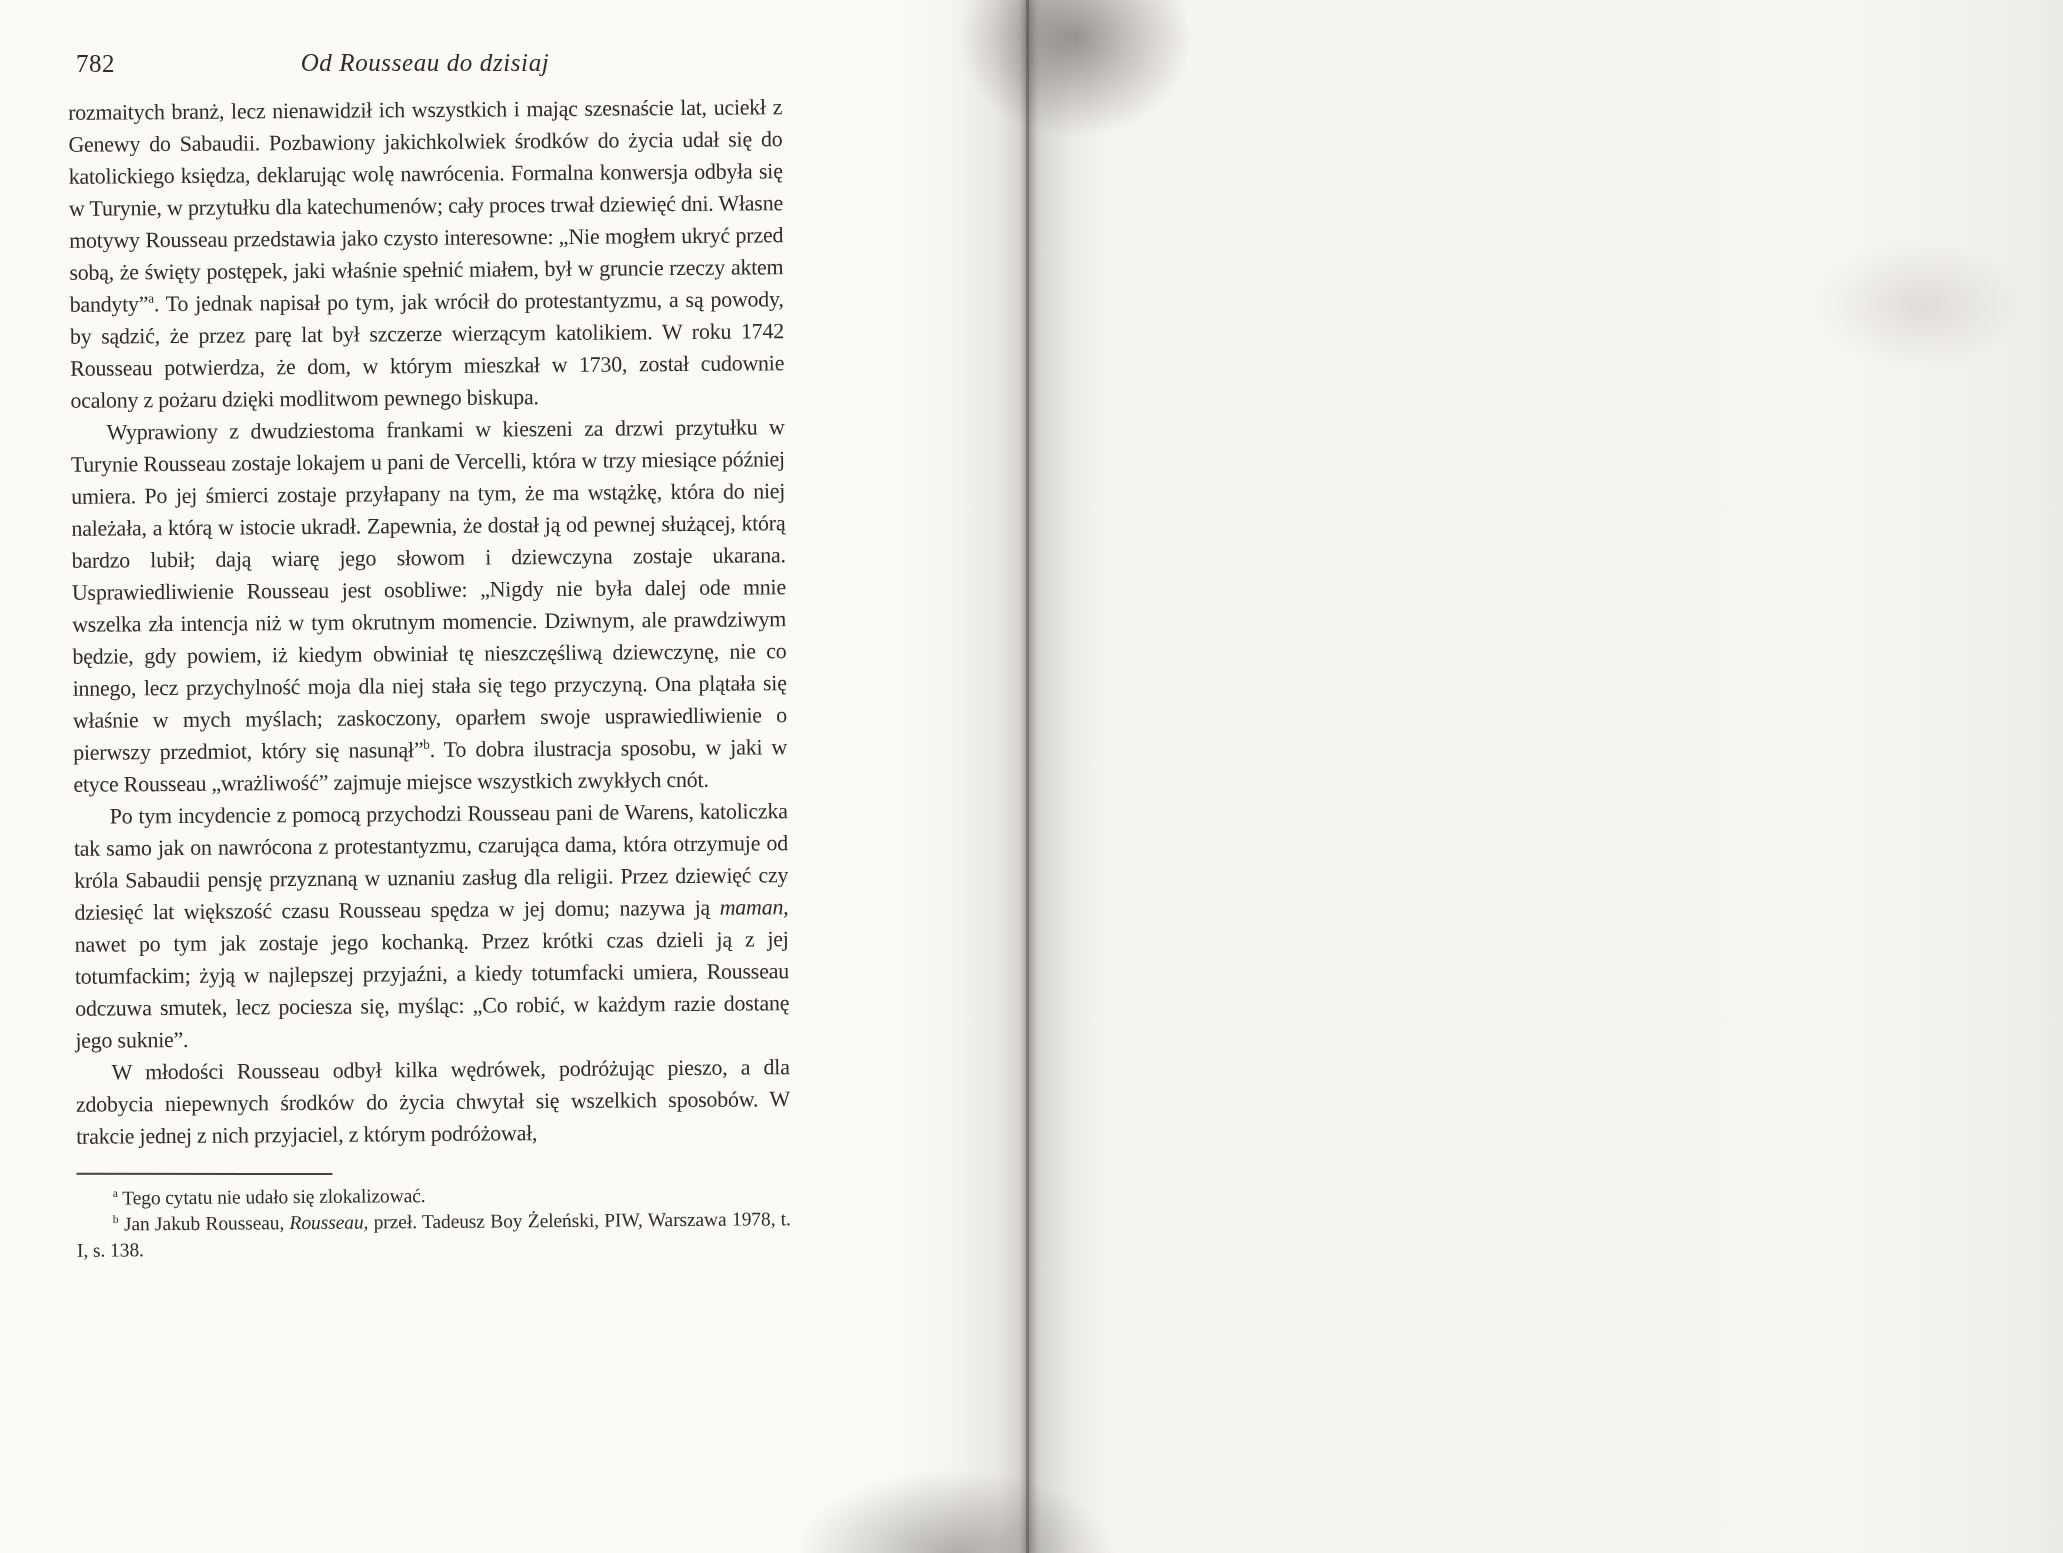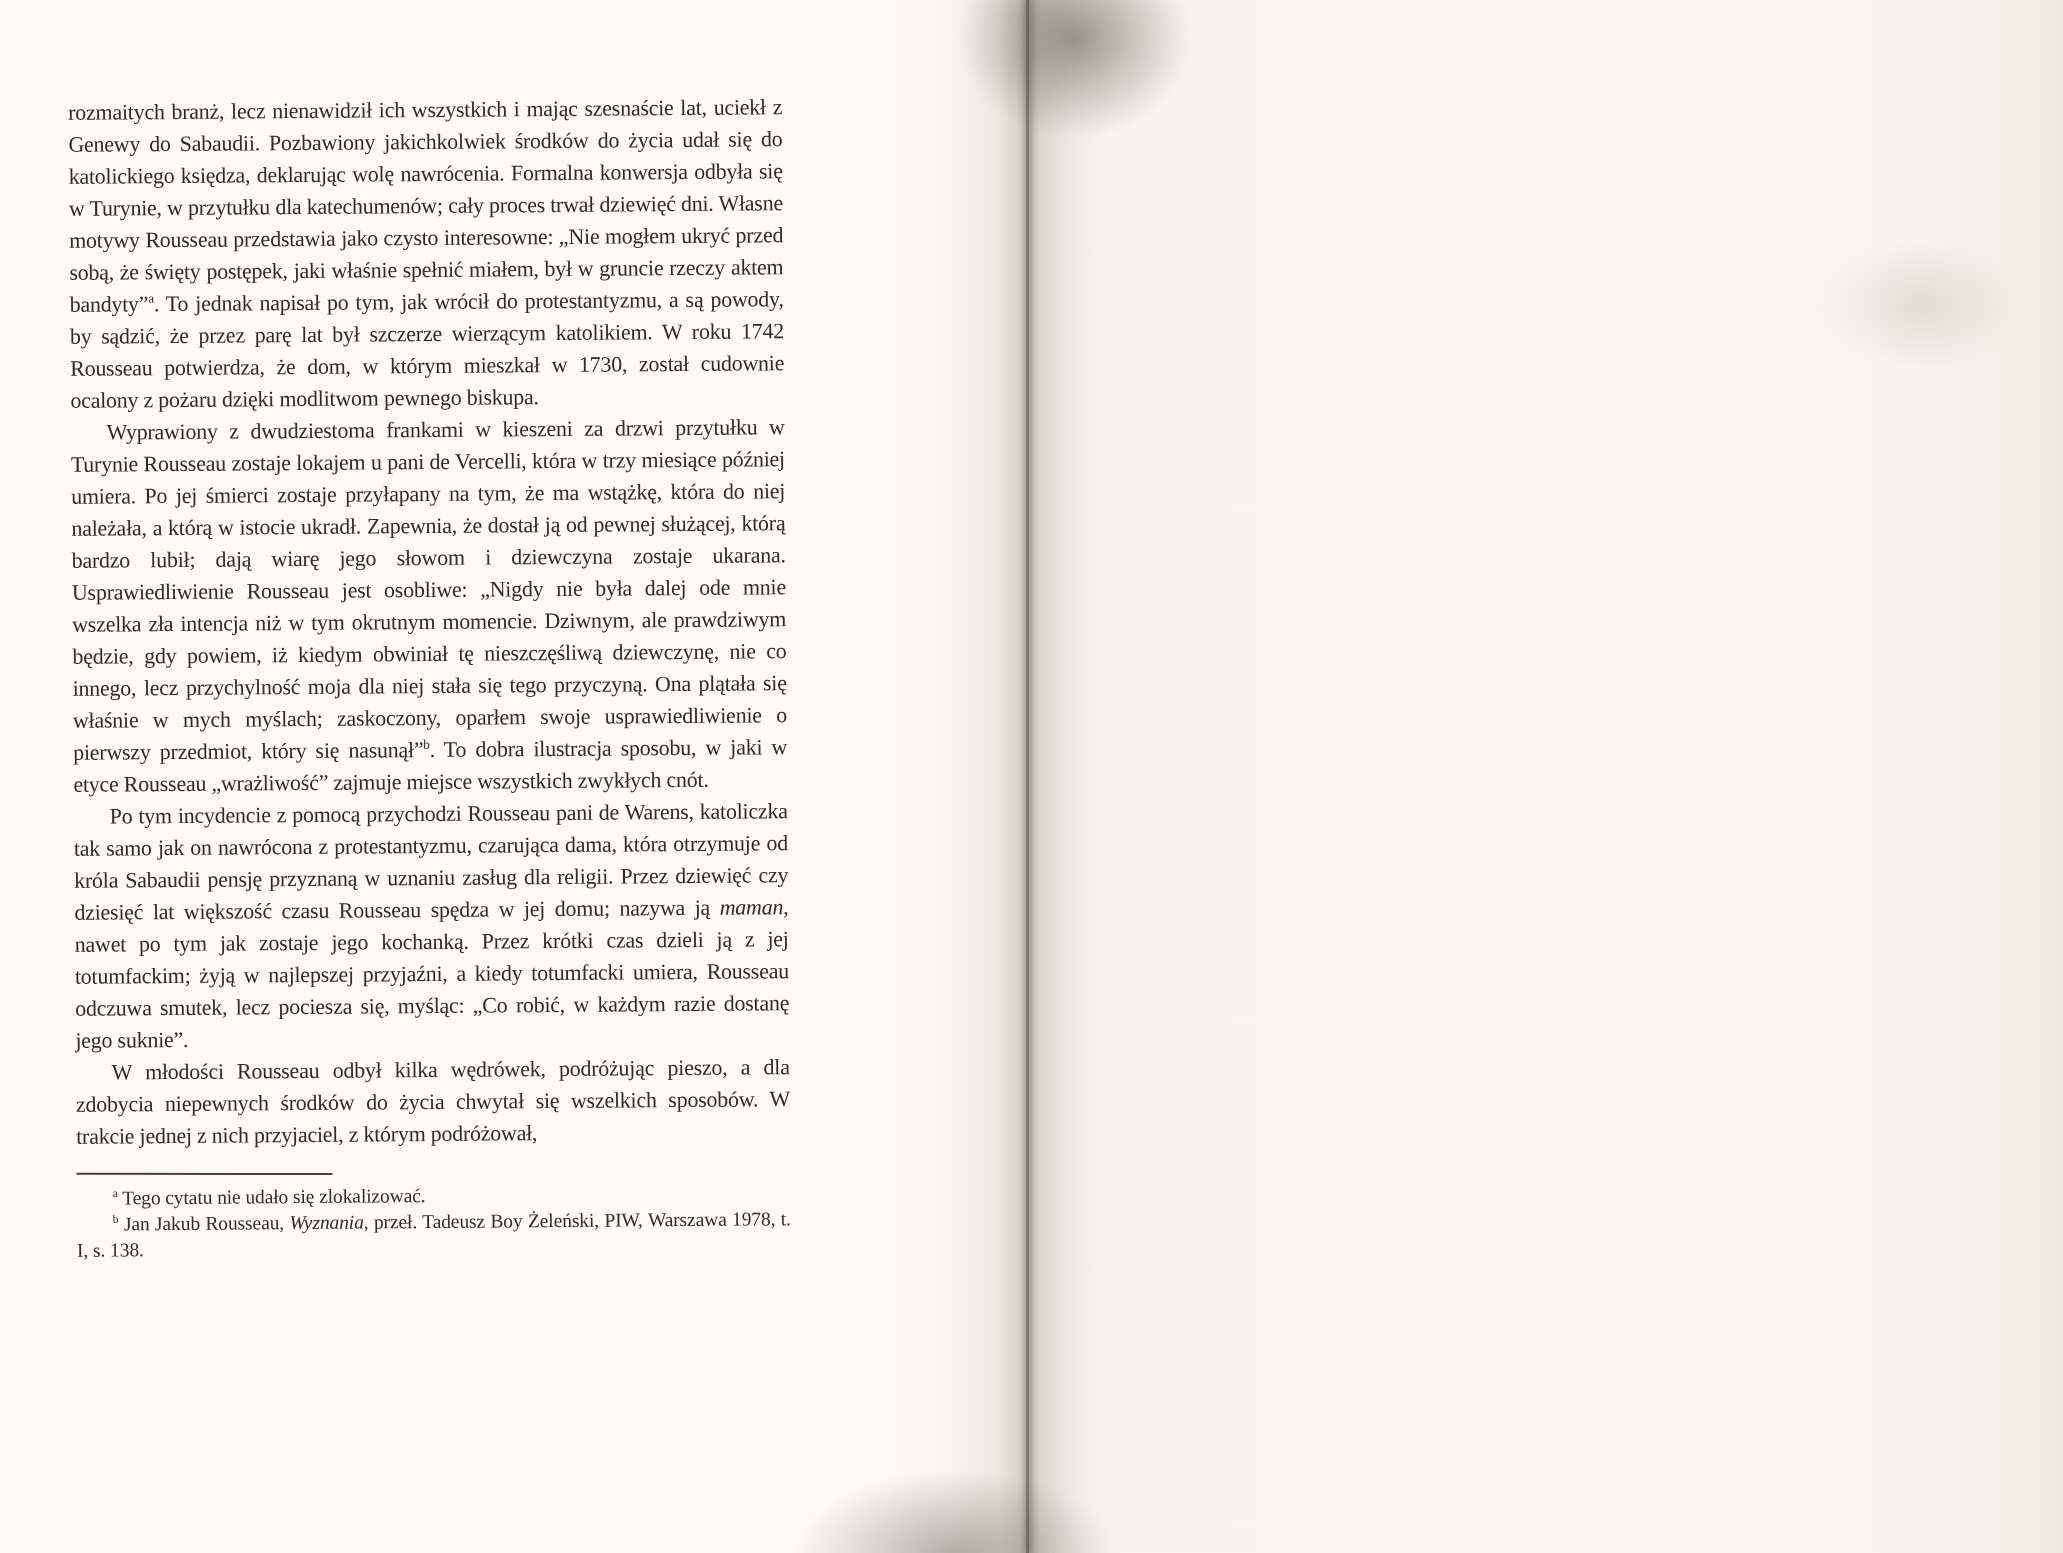--- a/index.html
+++ b/index.html
@@ -67,32 +67,36 @@
   .fn-rule{width:256px;height:0;border-top:2.5px solid #46423b;margin-bottom:11px;
            transform:rotate(0.5deg);transform-origin:left center;}
   .footnotes .para{font-size:19.5px;line-height:26px;letter-spacing:-0.1px;}
 </style>
 </head>
 <body>
 
 <div class="spread">
 
   <div class="page page-left">
+    <div class="page-header header-left">
+      <span class="pagenum">782</span>
+      <span class="running">Od Rousseau do dzisiaj</span>
+    </div>
     <div class="text-col text-left">
       <div class="paras">
           <p class="para">rozmaitych branż, lecz nienawidził ich wszystkich i mając szesnaście lat, uciekł z Genewy do Sabaudii. Pozbawiony jakichkolwiek środków do życia udał się do katolickiego księdza, deklarując wolę nawrócenia. Formalna konwersja odbyła się w Turynie, w przytułku dla katechumenów; cały proces trwał dziewięć dni. Własne motywy Rousseau przedstawia jako czysto interesowne: „Nie mogłem ukryć przed sobą, że święty postępek, jaki właśnie spełnić miałem, był w gruncie rzeczy aktem bandyty”<sup>a</sup>. To jednak napisał po tym, jak wrócił do protestantyzmu, a są powody, by sądzić, że przez parę lat był szczerze wierzącym katolikiem. W roku 1742 Rousseau potwierdza, że dom, w którym mieszkał w 1730, został cudownie ocalony z pożaru dzięki modlitwom pewnego biskupa.</p>
           <p class="para indent">Wyprawiony z dwudziestoma frankami w kieszeni za drzwi przytułku w Turynie Rousseau zostaje lokajem u pani de Vercelli, która w trzy miesiące później umiera. Po jej śmierci zostaje przyłapany na tym, że ma wstążkę, która do niej należała, a którą w istocie ukradł. Zapewnia, że dostał ją od pewnej służącej, którą bardzo lubił; dają wiarę jego słowom i dziewczyna zostaje ukarana. Usprawiedliwienie Rousseau jest osobliwe: „Nigdy nie była dalej ode mnie wszelka zła intencja niż w tym okrutnym momencie. Dziwnym, ale prawdziwym będzie, gdy powiem, iż kiedym obwiniał tę nieszczęśliwą dziewczynę, nie co innego, lecz przychylność moja dla niej stała się tego przyczyną. Ona plątała się właśnie w mych myślach; zaskoczony, oparłem swoje usprawiedliwienie o pierwszy przedmiot, który się nasunął”<sup>b</sup>. To dobra ilustracja sposobu, w jaki w etyce Rousseau „wrażliwość” zajmuje miejsce wszystkich zwykłych cnót.</p>
           <p class="para indent">Po tym incydencie z pomocą przychodzi Rousseau pani de Warens, katoliczka tak samo jak on nawrócona z protestantyzmu, czarująca dama, która otrzymuje od króla Sabaudii pensję przyznaną w uznaniu zasług dla religii. Przez dziewięć czy dziesięć lat większość czasu Rousseau spędza w jej domu; nazywa ją <i>maman</i>, nawet po tym jak zostaje jego kochanką. Przez krótki czas dzieli ją z jej totumfackim; żyją w najlepszej przyjaźni, a kiedy totumfacki umiera, Rousseau odczuwa smutek, lecz pociesza się, myśląc: „Co robić, w każdym razie dostanę jego suknie”.</p>
           <p class="para indent">W młodości Rousseau odbył kilka wędrówek, podróżując pieszo, a dla zdobycia niepewnych środków do życia chwytał się wszelkich sposobów. W trakcie jednej z nich przyjaciel, z którym podróżował,</p>
         </div>
       <div class="footnotes">
         <div class="fn-rule"></div>
         <div class="fn-paras">
             <p class="para indent"><sup>a</sup> Tego cytatu nie udało się zlokalizować.</p>
-            <p class="para indent"><sup>b</sup> Jan Jakub Rousseau, <i>Wyznania</i>, przeł. Tadeusz Boy Żeleński, PIW, Warszawa 1978, t. I, s. 138.</p>
+            <p class="para indent"><sup>b</sup> Jan Jakub Rousseau, <i>Rousseau</i>, przeł. Tadeusz Boy Żeleński, PIW, Warszawa 1978, t. I, s. 138.</p>
           </div>
       </div>
     </div>
   </div>
 
   <div class="page page-right">
     
     
   </div>
 

